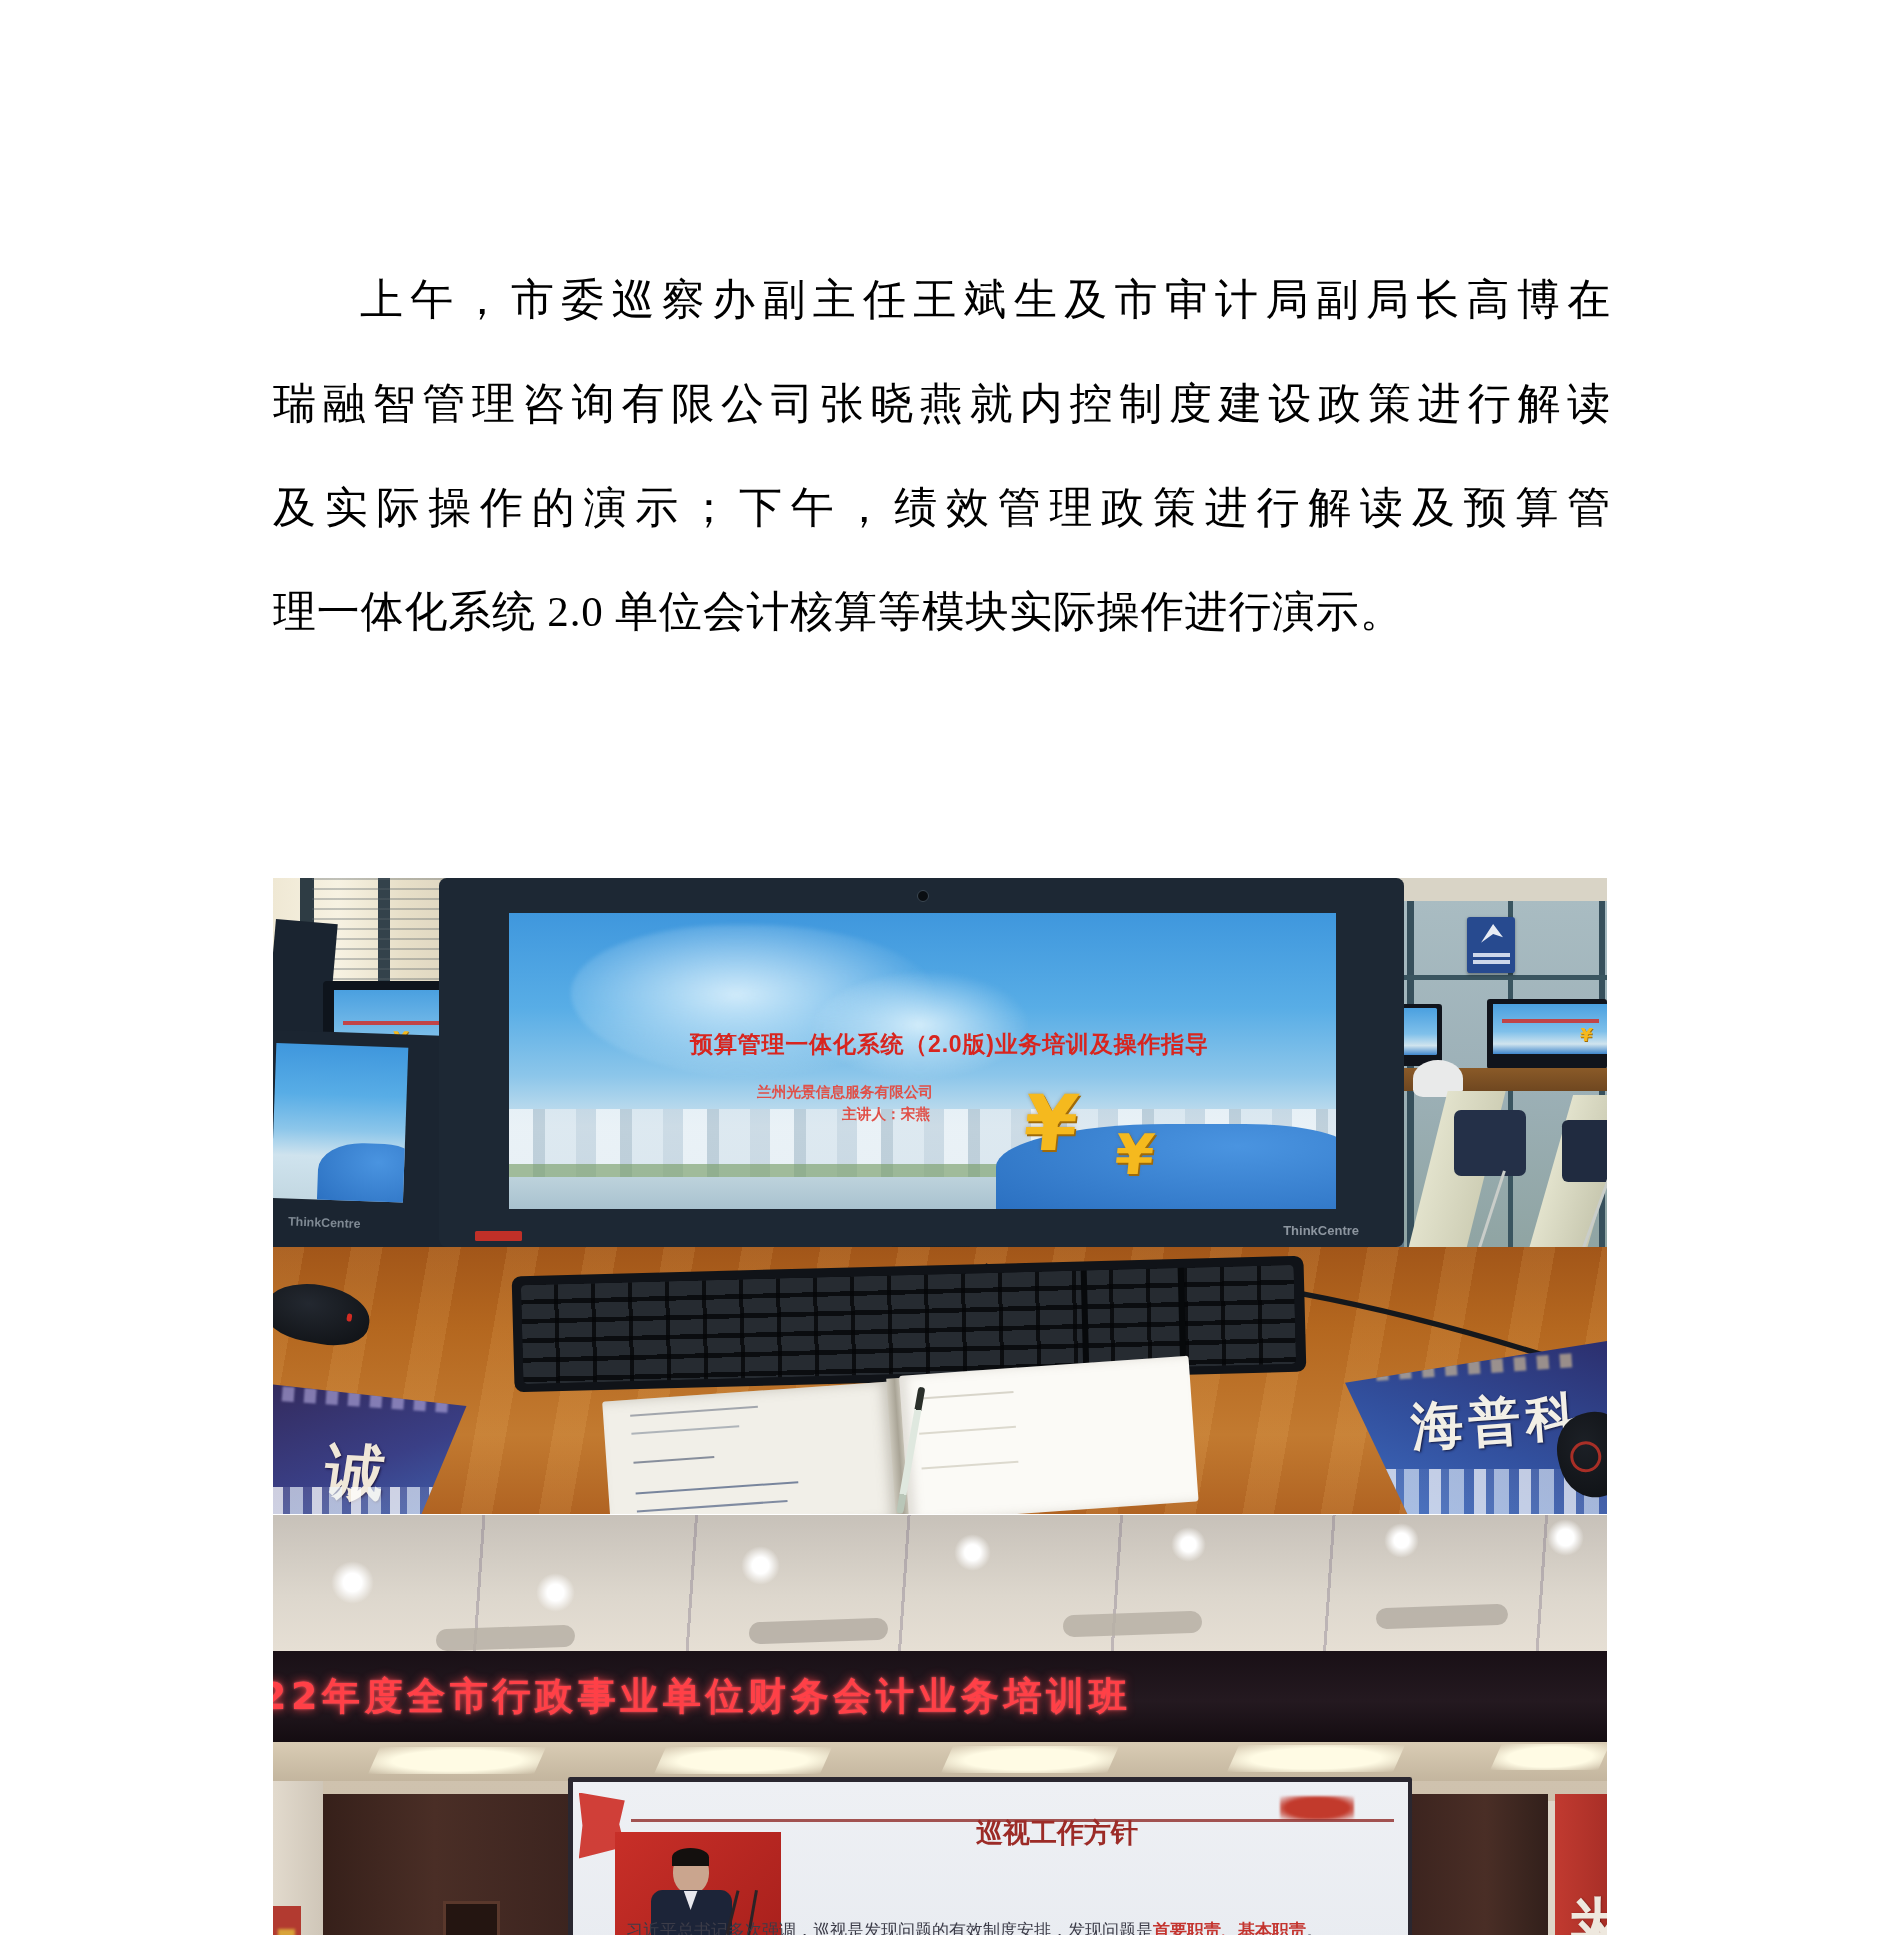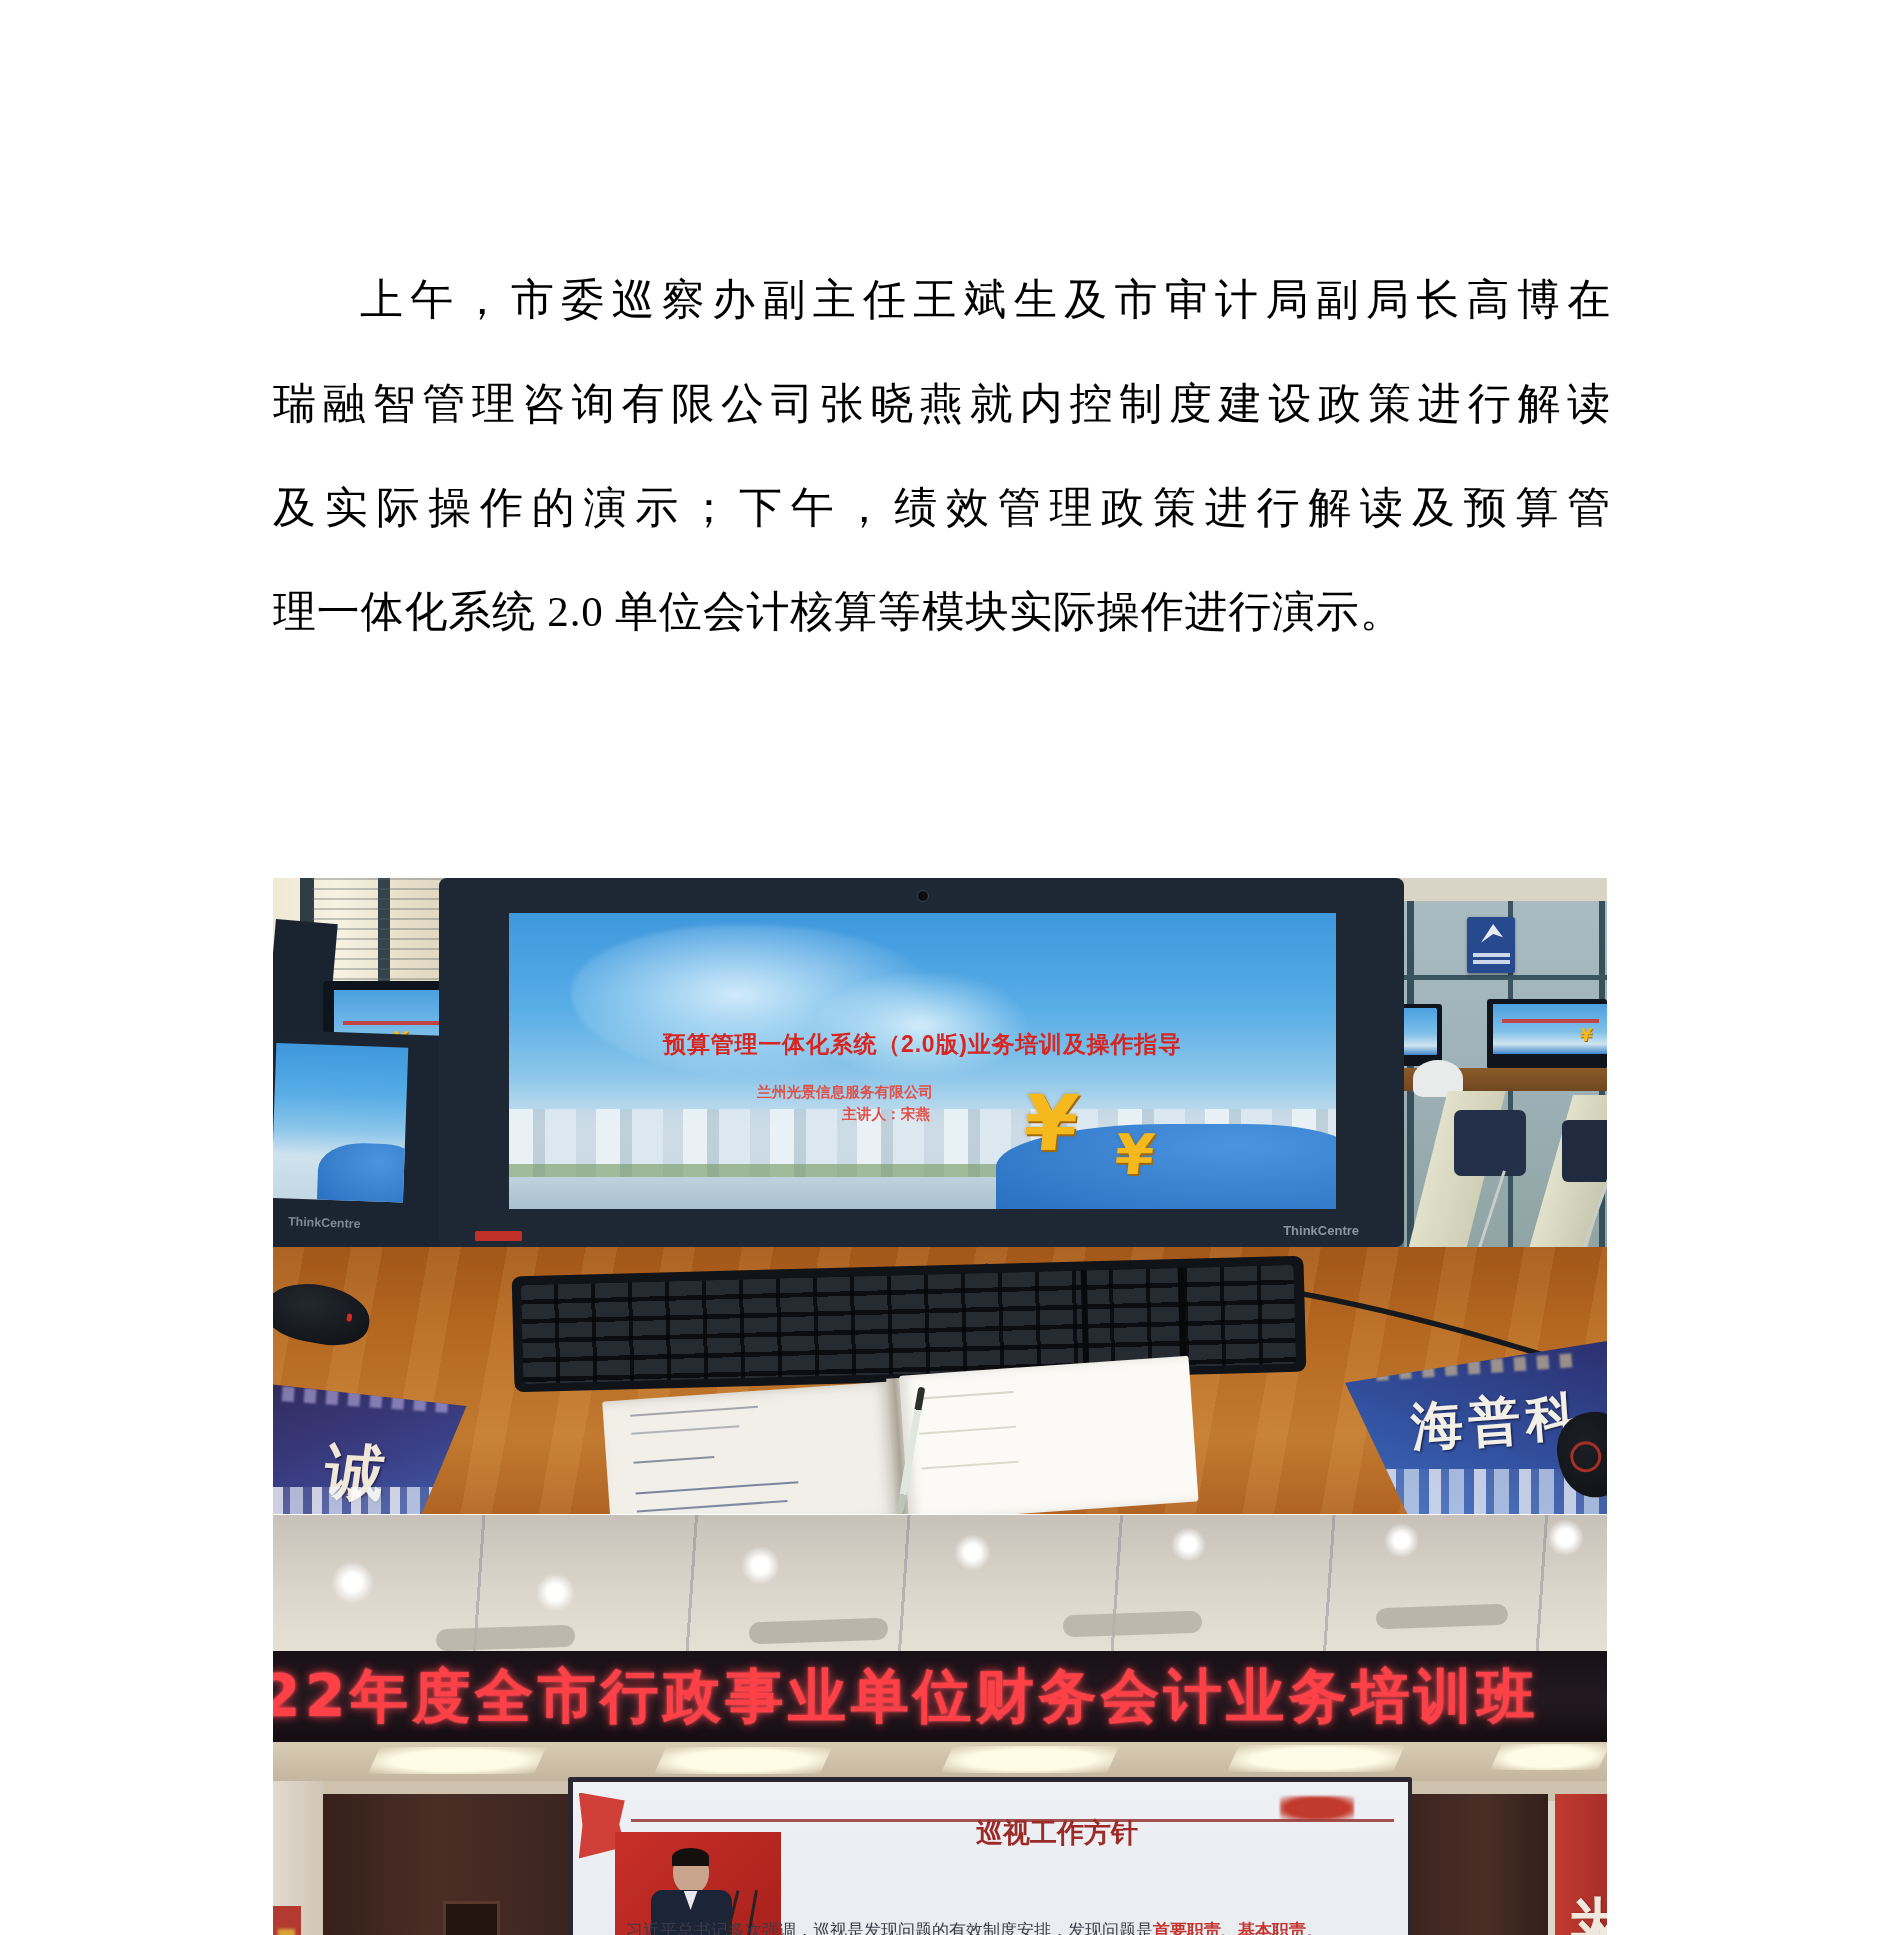--- a/index.html
+++ b/index.html
@@ -99,21 +99,21 @@
 
     <div class="abs p1-screen-grad" style="left:236px;top:35px;width:827px;height:296px;overflow:hidden;">
       <div class="abs" style="left:62px;top:11.6px;width:368px;height:155px;background:radial-gradient(ellipse at 45% 45%,rgba(215,238,251,.95) 0%,rgba(215,238,251,0) 70%);border-radius:54% 62% 38% 70%;filter:blur(2.3px);"></div>
       <div class="abs" style="left:302px;top:58px;width:217px;height:108px;background:radial-gradient(ellipse at 50% 50%,rgba(222,242,252,.9) 0%,rgba(222,242,252,0) 72%);border-radius:60% 40% 55% 45%;filter:blur(2.3px);"></div>
 
       <div class="abs" style="left:0;top:196px;width:827px;height:101px;background:repeating-linear-gradient(90deg,rgba(238,244,248,.85) 0 24px,rgba(186,202,213,.75) 24px 36px,rgba(224,234,241,.82) 36px 67px,rgba(203,216,226,.7) 67px 87px);"></div>
       <div class="abs" style="left:0;top:251px;width:827px;height:14px;background:rgba(122,158,104,.65);"></div>
       <div class="abs" style="left:0;top:264px;width:827px;height:32px;background:linear-gradient(180deg,#bdd2dc,#a9c2cf);"></div>
       <div class="abs" style="right:-15.5px;bottom:-3.9px;width:356px;height:89px;background:radial-gradient(ellipse at 68% 25%,#4a94e0,#2a6fc0);border-radius:48% 30% 3.9px 3.9px;"></div>
 
-      <div class="abs" style="left:0;top:116px;width:827px;text-align:center;font-size:23px;font-weight:bold;color:#d8251f;font-family:'Liberation Sans',sans-serif;letter-spacing:0.8px;">预算管理一体化系统（2.0版)业务培训及操作指导</div>
+      <div class="abs" style="left:0;top:116px;width:827px;text-align:center;font-size:23px;font-weight:bold;color:#d8251f;font-family:'Liberation Sans',sans-serif;letter-spacing:0.8px;padding-left:27px;">预算管理一体化系统（2.0版)业务培训及操作指导</div>
       <div class="abs" style="left:248px;top:170px;font-size:14.7px;color:#e05048;font-weight:bold;">兰州光景信息服务有限公司</div>
       <div class="abs" style="left:333px;top:192px;font-size:14.7px;color:#e05048;font-weight:bold;">主讲人：宋燕</div>
       <div class="abs yen" style="left:515px;top:166px;font-size:77px;">¥</div>
       <div class="abs yen" style="left:606px;top:209px;font-size:56px;">¥</div>
     </div>
 
     <div class="abs" style="left:604px;top:368px;width:108px;height:37px;background:linear-gradient(180deg,#1a242e,#2b3742);clip-path:polygon(14% 0,86% 0,100% 100%,0 100%);"></div>
     <div class="abs" style="left:0;top:369px;width:1334px;height:268px;background:linear-gradient(180deg,#a25619 0%,#b4671f 30%,#c27a30 70%,#b06322 100%);">
       <div class="abs" style="left:0;top:0;width:1334px;height:268px;background:repeating-linear-gradient(100deg,rgba(255,200,120,.12) 0 31px,transparent 31px 77px);"></div>
     </div>
@@ -178,21 +178,21 @@
     <div class="abs" style="left:681px;top:19.4px;width:37px;height:37px;background:radial-gradient(circle,#ffffff 0 30%,rgba(255,255,255,0) 70%);"></div>
     <div class="abs" style="left:898px;top:11.6px;width:35px;height:35px;background:radial-gradient(circle,#ffffff 0 30%,rgba(255,255,255,0) 70%);"></div>
     <div class="abs" style="left:1111px;top:7.7px;width:35px;height:35px;background:radial-gradient(circle,#ffffff 0 30%,rgba(255,255,255,0) 70%);"></div>
     <div class="abs" style="left:1274px;top:3.9px;width:37px;height:37px;background:radial-gradient(circle,#ffffff 0 32%,rgba(255,255,255,0) 70%);"></div>
     <div class="abs" style="left:163px;top:112px;width:139px;height:22px;background:#b7b0a6;border-radius:11.6px;transform:rotate(-2deg);opacity:.85;"></div>
     <div class="abs" style="left:476px;top:105px;width:139px;height:22px;background:#b4ada3;border-radius:11.6px;transform:rotate(-2deg);opacity:.85;"></div>
     <div class="abs" style="left:790px;top:98px;width:139px;height:22px;background:#b7b0a6;border-radius:11.6px;transform:rotate(-2deg);opacity:.85;"></div>
     <div class="abs" style="left:1103px;top:91px;width:132px;height:21px;background:#b4ada3;border-radius:11.6px;transform:rotate(-2deg);opacity:.85;"></div>
 
     <div class="abs" style="left:0;top:136px;width:1334px;height:91px;background:linear-gradient(180deg,#191016 0%,#241920 55%,#140c11 100%);overflow:hidden;">
-      <div class="abs" style="left:-13px;top:0;width:1363px;line-height:91px;font-size:58px;font-weight:bold;color:#ff4047;letter-spacing:4.6px;white-space:nowrap;text-shadow:0 0 9.3px rgba(255,64,72,.9),0 0 2.3px rgba(255,120,130,.8);font-family:'DejaVu Sans',sans-serif;">22年度全市行政事业单位财务会计业务培训班</div>
+      <div class="abs" style="left:-13px;top:0;width:1363px;line-height:91px;font-size:38px;font-weight:bold;color:#ff4047;letter-spacing:4.6px;white-space:nowrap;text-shadow:0 0 9.3px rgba(255,64,72,.9),0 0 2.3px rgba(255,120,130,.8);font-family:'DejaVu Sans',sans-serif;">22年度全市行政事业单位财务会计业务培训班</div>
     </div>
 
     <div class="abs" style="left:0;top:227px;width:1334px;height:39px;background:linear-gradient(180deg,#d9ccb4,#c3b59e);"></div>
     <div class="abs" style="left:101px;top:232px;width:166px;height:27px;background:radial-gradient(ellipse,#fffbe4 0 55%,rgba(255,251,228,0) 100%);transform:skewX(-24deg);"></div>
     <div class="abs" style="left:387px;top:232px;width:166px;height:27px;background:radial-gradient(ellipse,#fffbe4 0 55%,rgba(255,251,228,0) 100%);transform:skewX(-24deg);"></div>
     <div class="abs" style="left:674px;top:231px;width:166px;height:27px;background:radial-gradient(ellipse,#fffbe4 0 55%,rgba(255,251,228,0) 100%);transform:skewX(-24deg);"></div>
     <div class="abs" style="left:960px;top:230px;width:166px;height:27px;background:radial-gradient(ellipse,#fffbe4 0 55%,rgba(255,251,228,0) 100%);transform:skewX(-24deg);"></div>
     <div class="abs" style="left:1223px;top:229px;width:108px;height:25.6px;background:radial-gradient(ellipse,#fffbe4 0 55%,rgba(255,251,228,0) 100%);transform:skewX(-24deg);"></div>
 
     <div class="abs" style="left:0;top:266px;width:1334px;height:397px;background:linear-gradient(180deg,#cfc2ae 0%,#c4b5a0 100%);"></div>

